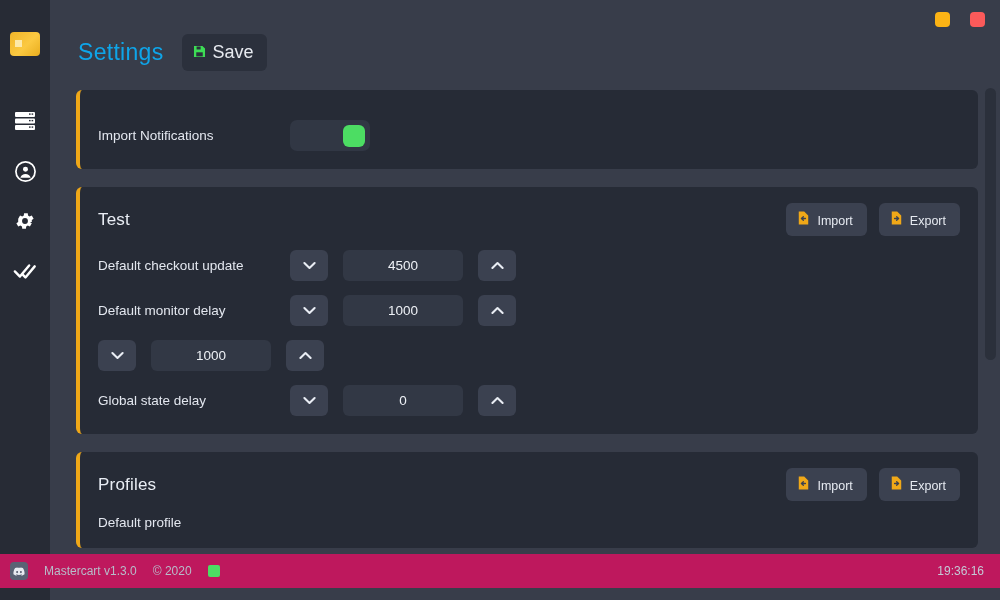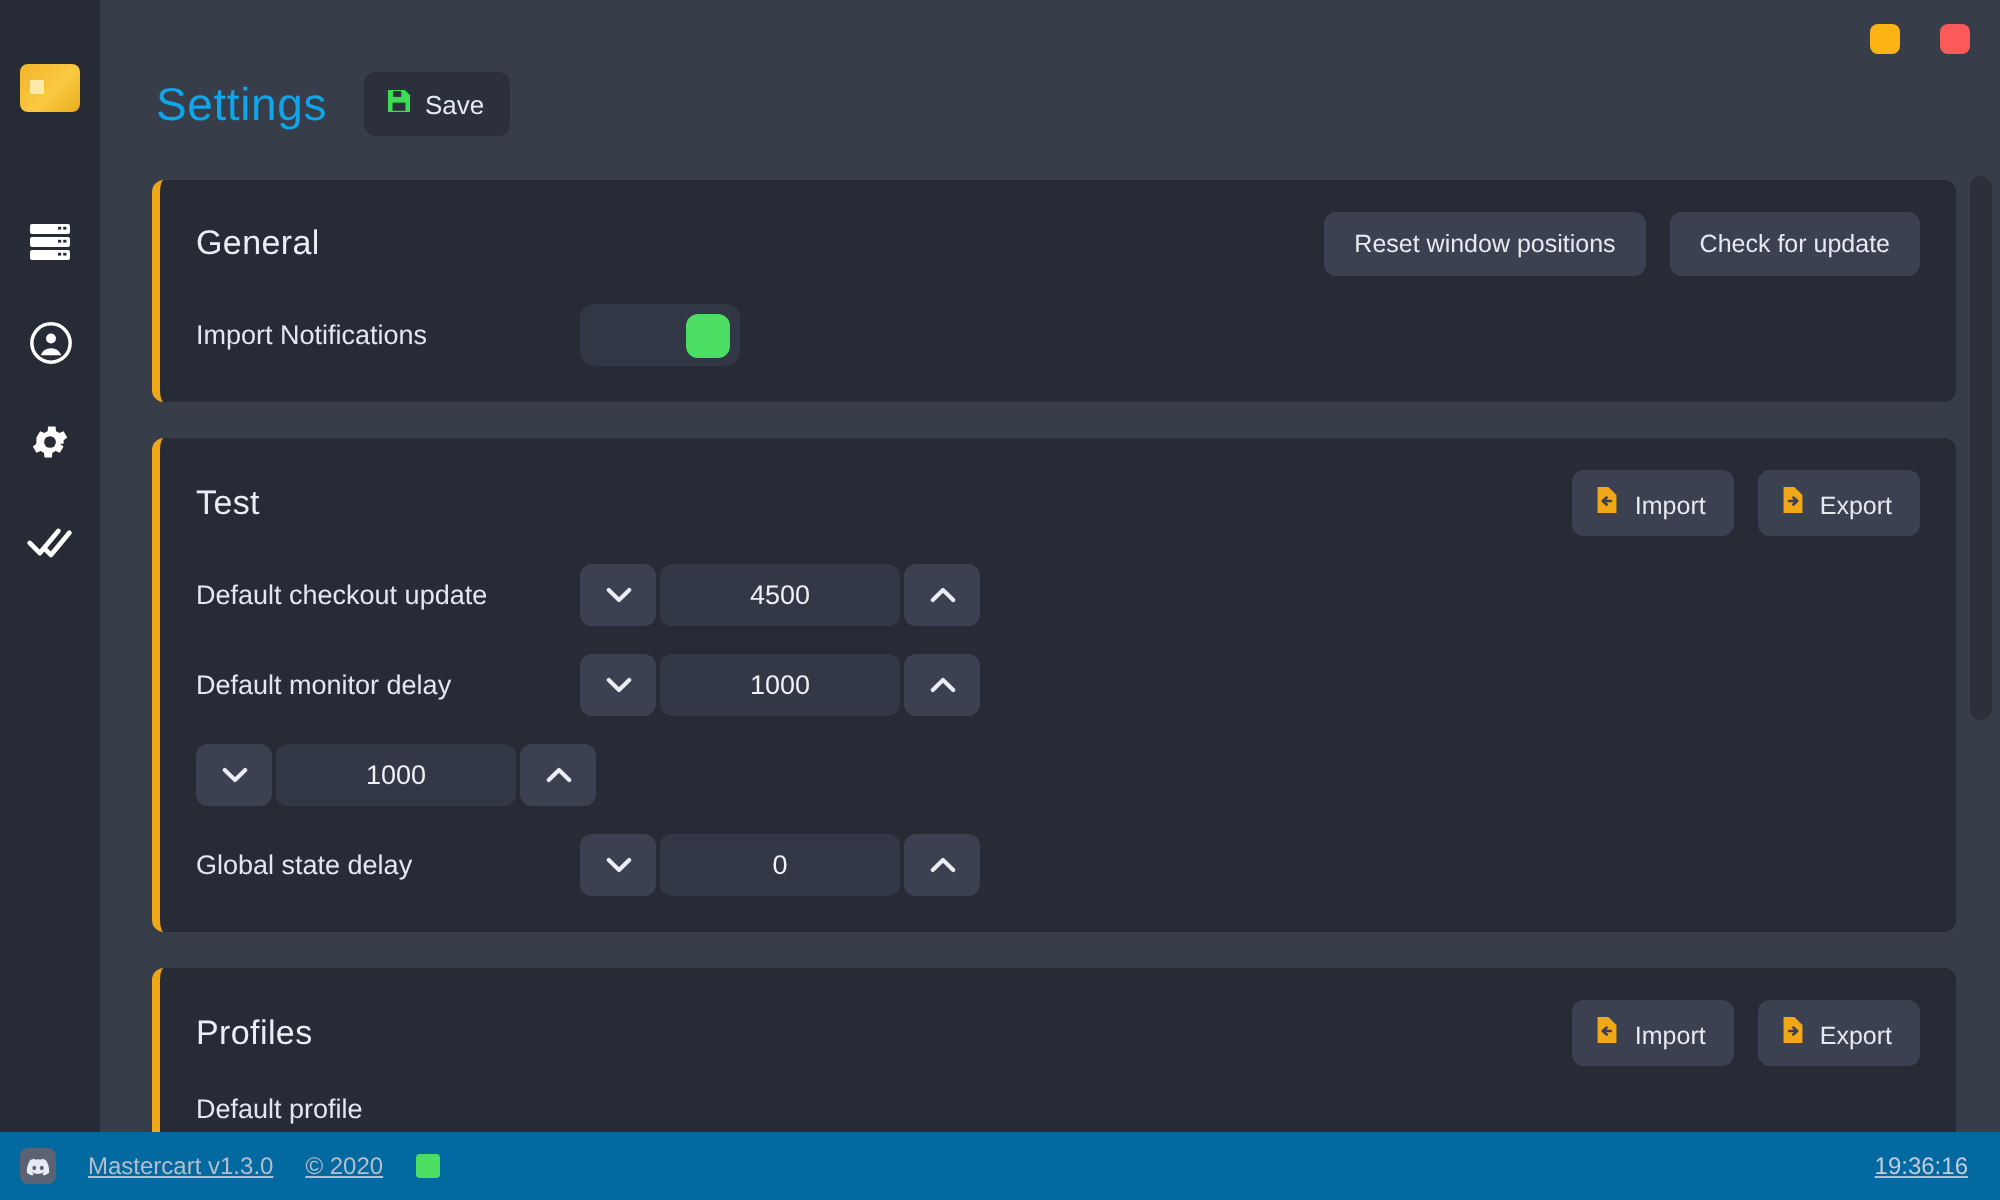--- a/index.html
+++ b/index.html
@@ -88,21 +88,21 @@
   }
   .save-btn {
     display: inline-flex;
     align-items: center;
     gap: 7px;
     background: #2b303c;
     border: none;
     border-radius: 6px;
     padding: 8px 13px 8px 11px;
     color: #e7eaf0;
-    font-size: 13px;
+    font-size: 18px;
     font-family: "Liberation Sans", sans-serif;
     cursor: pointer;
   }
 
   
   .scrollarea {
     position: absolute;
     top: 76px; left: 0; right: 0; bottom: 34px;
     padding: 14px 22px 0 26px;
     overflow: hidden;
@@ -180,21 +180,21 @@
     padding: 0 5px;
     cursor: pointer;
   }
   .toggle-knob {
     width: 22px; height: 22px;
     border-radius: 6px;
     background: #4cdd63;
   }
 
   
-  .stepper { display: flex; align-items: center; gap: 1px; }
+  .stepper { display: flex; align-items: center; gap: 14px; }
   .step-btn {
     width: 38px; height: 31px;
     background: #3b4150;
     border: none;
     border-radius: 6px;
     display: flex; align-items: center; justify-content: center;
     color: #e9edf4;
     cursor: pointer;
   }
   .step-value {
@@ -249,29 +249,28 @@
     width: 11px;
     height: 272px;
     background: #2b303b;
     border-radius: 6px;
     cursor: pointer;
   }
 
   
   .footer {
     position: absolute;
-    left: 0; right: 0; bottom: 0;
+    left: 0; right: 0; bottom: 12px;
     height: 34px;
-    background: #0369a1;
+    background: #be185d;
     display: flex;
     align-items: center;
     padding: 0 16px 0 10px;
     font-size: 12px;
     color: #b7bdca;
-    text-decoration: underline;
   }
   .footer-left { display: flex; align-items: center; gap: 16px; }
   .discord-ic {
     width: 18px; height: 18px;
     border-radius: 4px;
     background: #5a6274;
     display: flex; align-items: center; justify-content: center;
   }
   .status-sq {
     width: 12px; height: 12px;
@@ -352,27 +351,20 @@
             <rect x="4" y="9" width="8" height="5" fill="#2b303c"></rect>
           </svg>
         </span>
         <span>Save</span>
       </button>
     </div>
 
     <div class="scrollarea">
 
       <div class="card">
-        <div class="card-head">
-          <div class="card-title">General</div>
-          <div class="card-actions">
-            <button class="pill-btn">Reset window positions</button>
-            <button class="pill-btn">Check for update</button>
-          </div>
-        </div>
         <div class="row">
           <div class="row-label">Import Notifications</div>
           <div class="toggle">
             <div class="toggle-knob"></div>
           </div>
         </div>
       </div>
 
       <div class="card">
         <div class="card-head">

